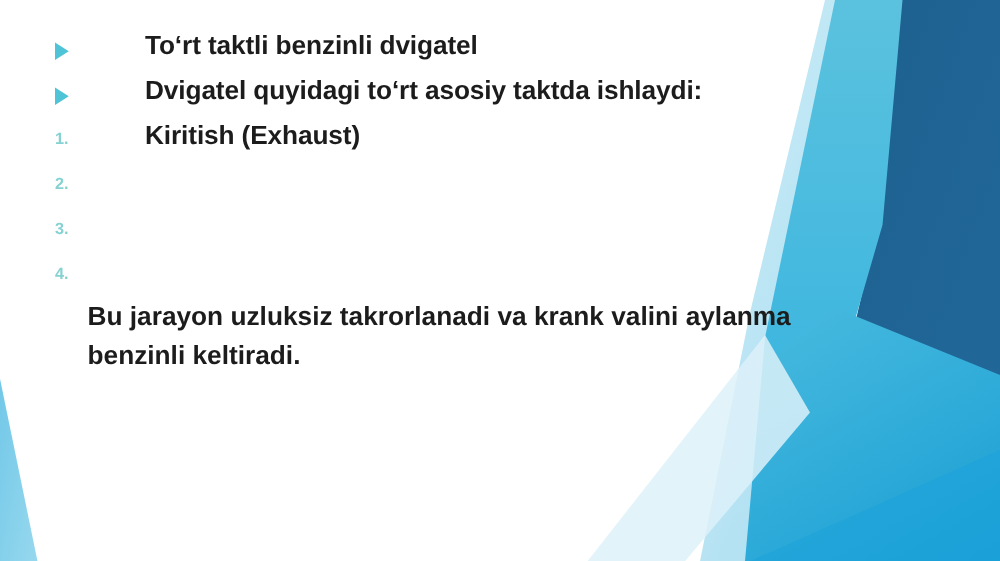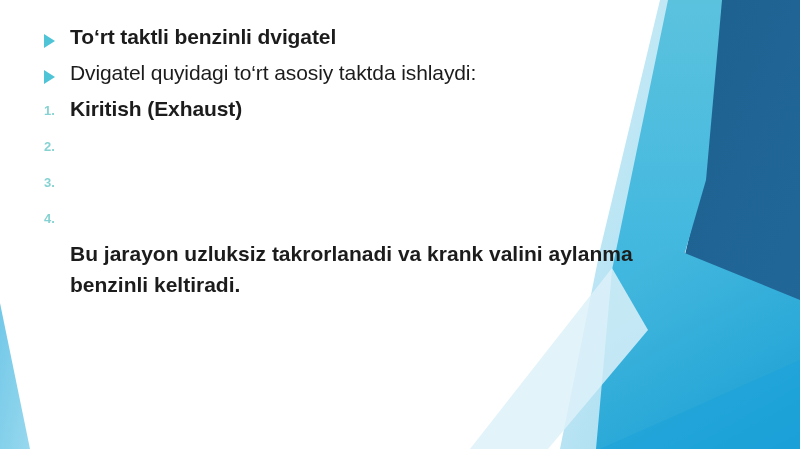--- a/index.html
+++ b/index.html
@@ -32,20 +32,21 @@
     top: 22px;
     width: 660px;
     z-index: 5;
   }
 
   .line {
     display: flex;
     align-items: flex-start;
     margin-bottom: 0px;
     height: 36px;
+    gap: 46px;
   }
 
   .marker {
     flex: 0 0 auto;
     width: 26px;
     display: flex;
     align-items: center;
     justify-content: flex-start;
     height: 30px;
     padding-top: 2px;
@@ -69,21 +70,21 @@
   }
 
   .txt {
     font-size: 21px;
     color: #1c1c1c;
     line-height: 30px;
     letter-spacing: -0.1px;
     white-space: nowrap;
   }
   .txt.bold { font-weight: bold; }
-  .txt.normal { font-weight: normal; }
+  .txt.normal { font-weight: bold; }
 
   .para {
     margin-left: 26px;
     font-size: 21px;
     font-weight: bold;
     color: #1c1c1c;
     line-height: 31px;
     max-width: 640px;
   }
   .para div { white-space: nowrap; }

